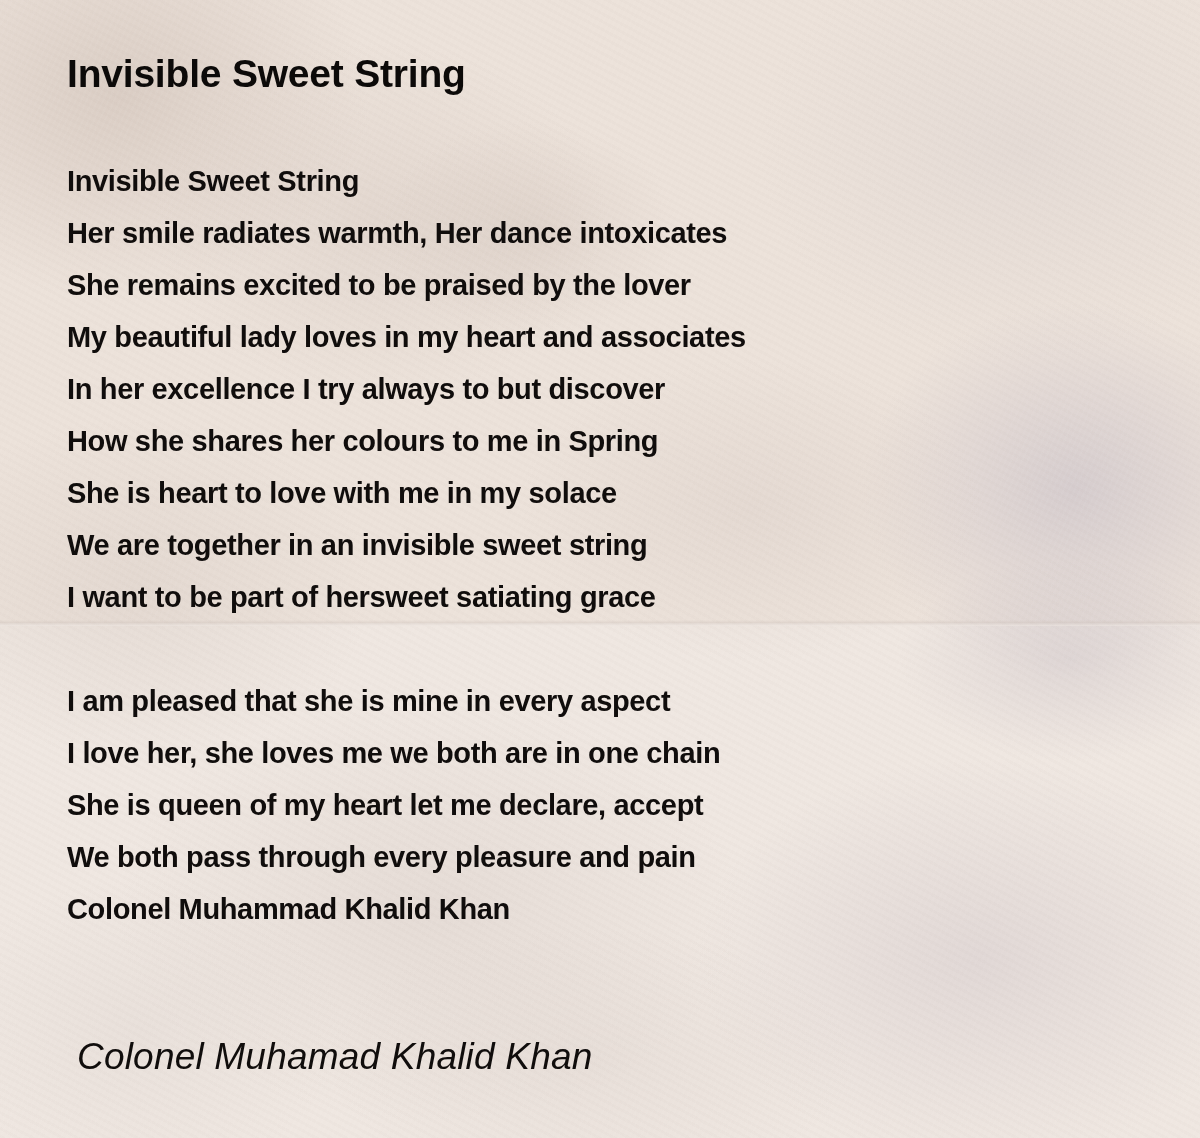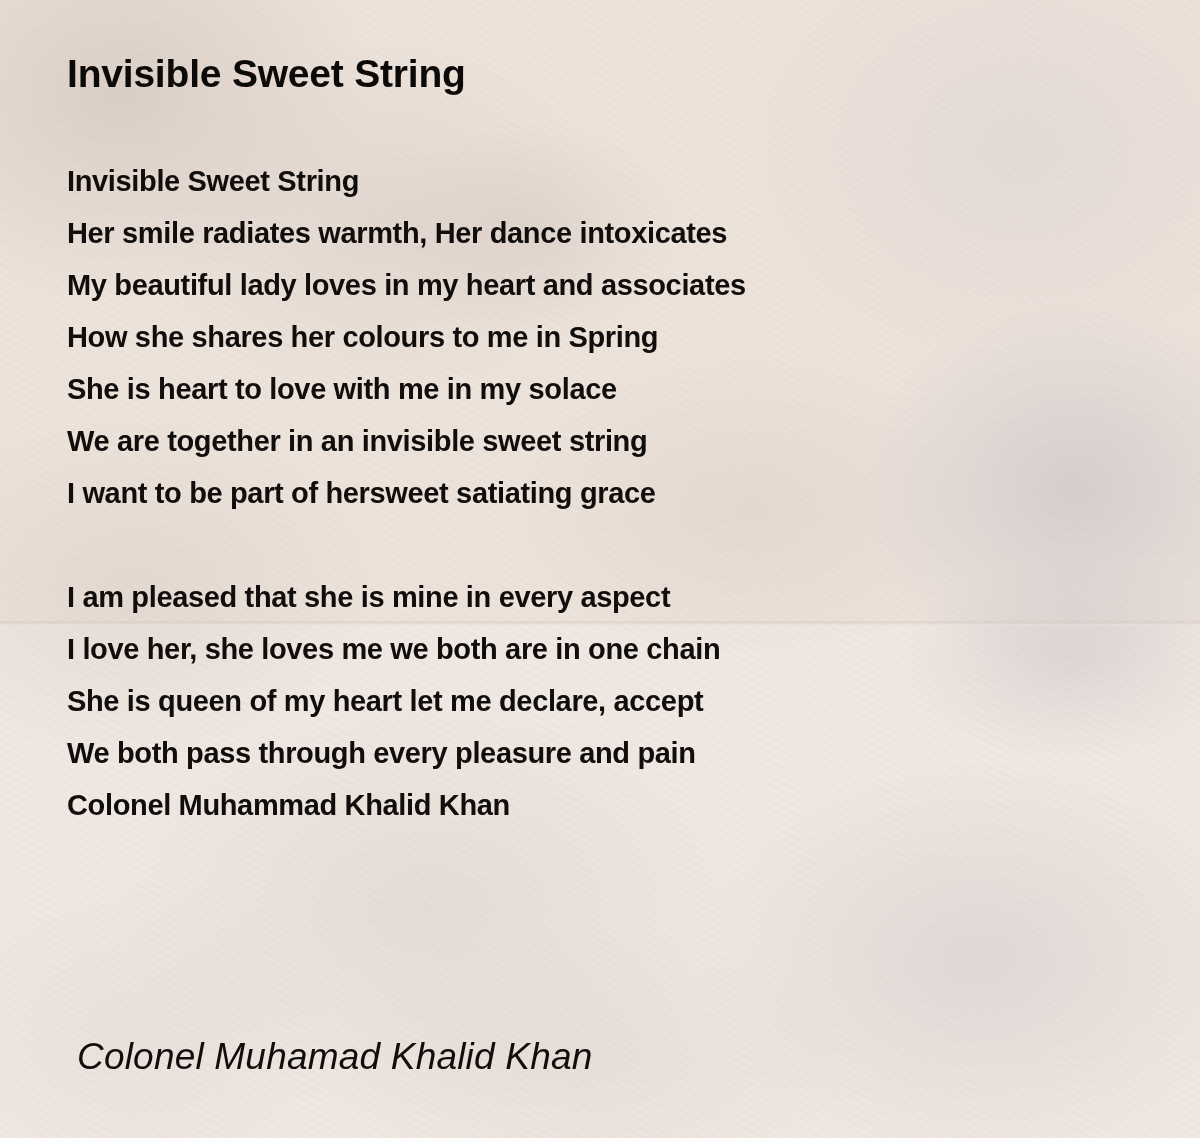--- a/index.html
+++ b/index.html
@@ -168,21 +168,23 @@
   <div class="seam"></div>
 
   <div class="content">
 
     <div class="poem-title">Invisible Sweet String</div>
 
     <div class="poem-body">
 
       <div class="poem-line">Invisible Sweet String</div>
       <div class="poem-line">Her smile radiates warmth, Her dance intoxicates</div>
+      <div class="poem-line">She remains excited to be praised by the lover</div>
       <div class="poem-line">My beautiful lady loves in my heart and associates</div>
+      <div class="poem-line">In her excellence I try always to but discover</div>
       <div class="poem-line">How she shares her colours to me in Spring</div>
       <div class="poem-line">She is heart to love with me in my solace</div>
       <div class="poem-line">We are together in an invisible sweet string</div>
       <div class="poem-line">I want to be part of hersweet satiating grace</div>
 
       <div class="poem-line blank">&nbsp;</div>
 
       <div class="poem-line">I am pleased that she is mine in every aspect</div>
       <div class="poem-line">I love her, she loves me we both are in one chain</div>
       <div class="poem-line">She is queen of my heart let me declare, accept</div>

